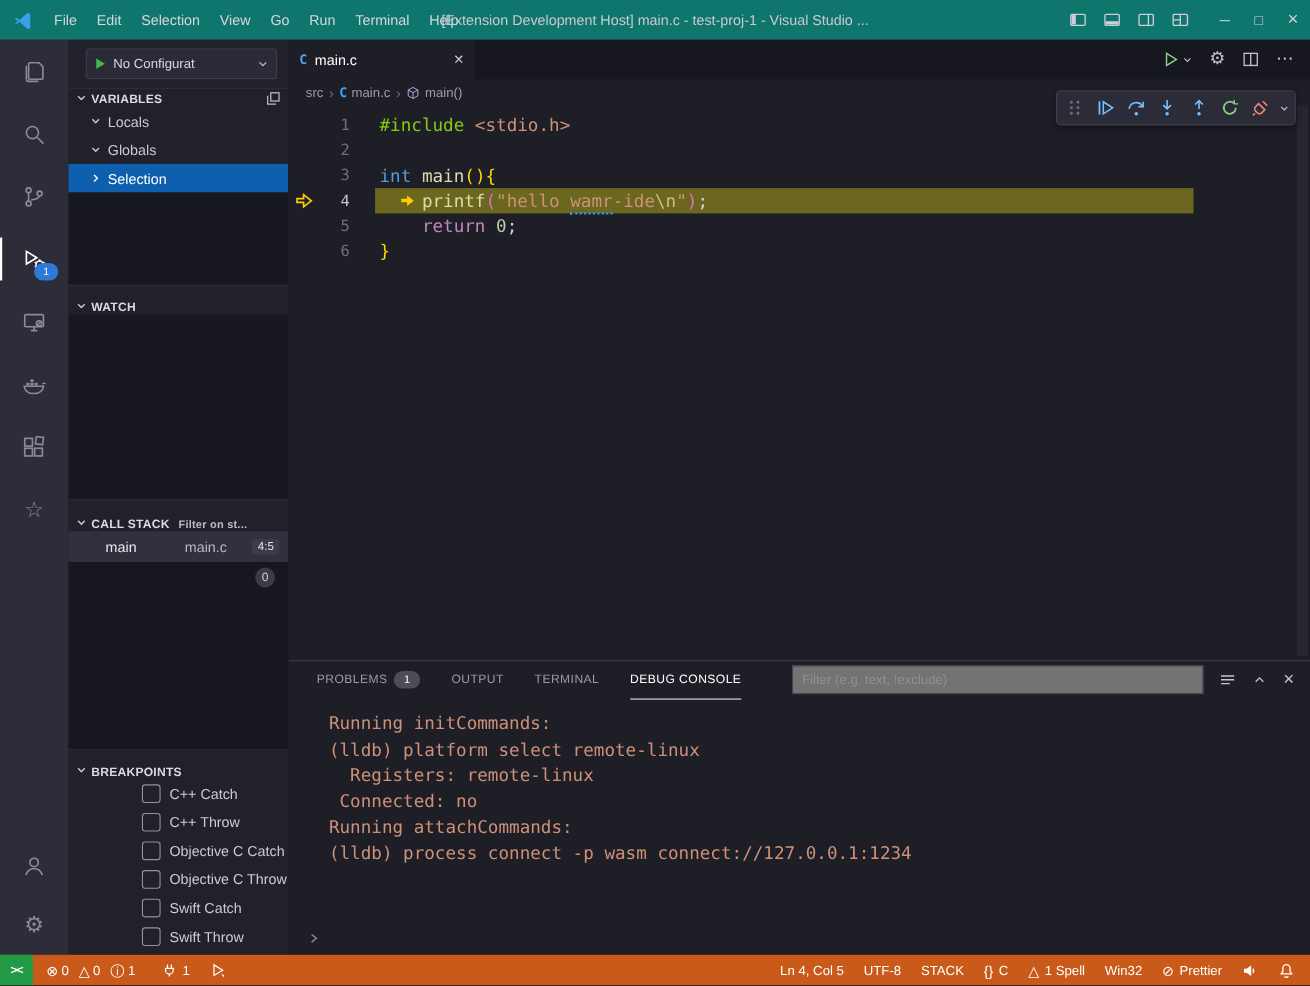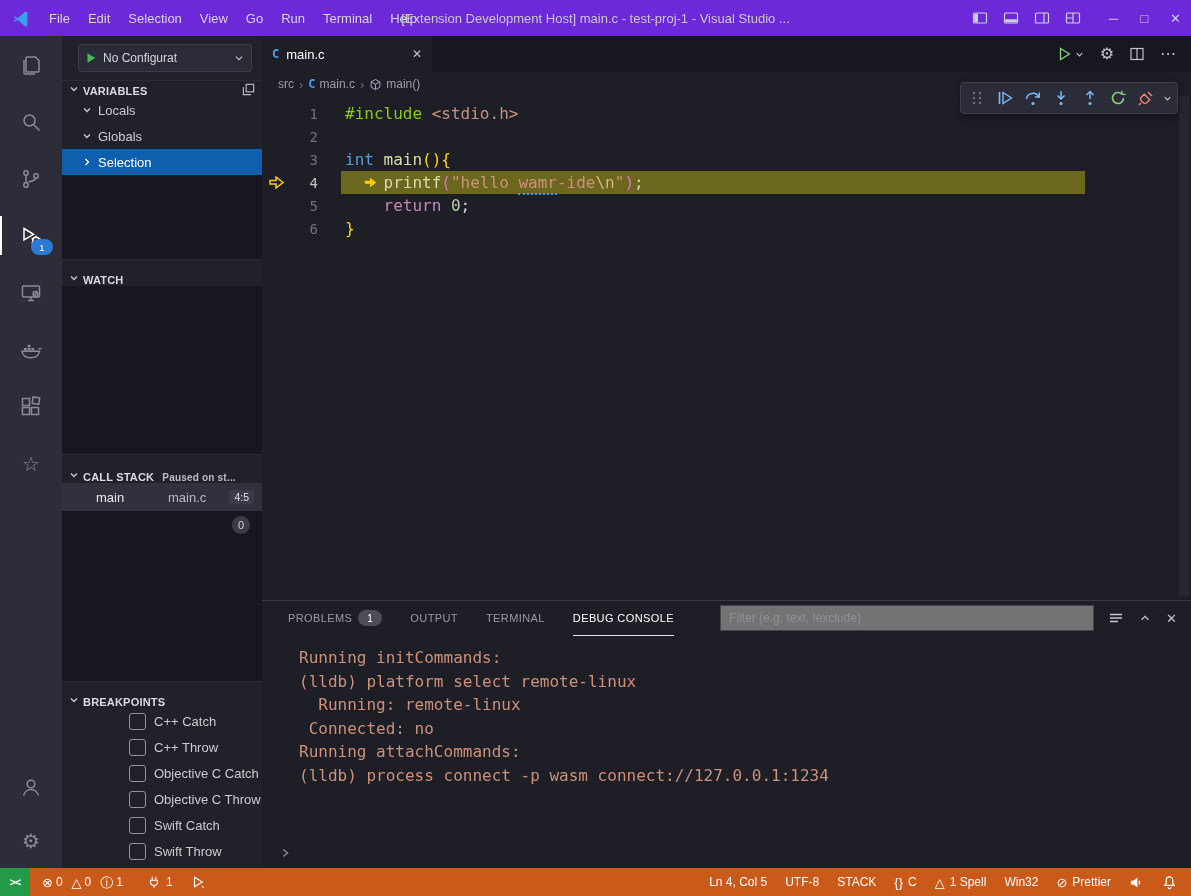--- a/index.html
+++ b/index.html
@@ -1,20 +1,20 @@
 <!DOCTYPE html>
 <html><head>
 <meta charset="utf-8">
 <style>
   html,body{margin:0;padding:0;}
   body{width:1191px;height:896px;overflow:hidden;background:#1e1e27;font-family:"Liberation Sans","DejaVu Sans",sans-serif;}
   .app{position:relative;width:1191px;height:896px;overflow:hidden;background:#1e1e27;color:#ccc;}
   svg{display:block;}
   
-  .titlebar{position:absolute;top:0;left:0;right:0;height:36px;background:#6d28d9;display:flex;align-items:center;z-index:40;}
+  .titlebar{position:absolute;top:0;left:0;right:0;height:36px;background:#0f766e;display:flex;align-items:center;z-index:40;}
   .logo{width:40px;display:flex;justify-content:center;flex:none;}
   .menubar{display:flex;height:100%;}
   .menu-item{padding:0 9px;display:flex;align-items:center;font-size:13px;color:#d6d6dd;cursor:default;white-space:nowrap;}
   .window-title{position:absolute;left:50%;transform:translateX(-50%);font-size:13px;color:#c9c9d1;white-space:nowrap;pointer-events:none;}
   .tb-controls{margin-left:auto;display:flex;align-items:center;height:100%;}
   .tb-btn{width:31px;height:100%;display:flex;align-items:center;justify-content:center;color:#d0d0da;font-size:13px;}
   .tb-btn.gap{margin-right:10px;}
   
   .activitybar{position:absolute;top:36px;left:0;width:62px;bottom:28px;background:#2d2d39;display:flex;flex-direction:column;z-index:20;}
   .ab-item{width:62px;height:57px;display:flex;align-items:center;justify-content:center;position:relative;color:#8b8b98;}
@@ -309,21 +309,21 @@
     </div>
     <div class="pane-fill" style="height:168px"></div>
 
     <div class="pane-header" style="height:28px">
       <span>
           <svg width="16" height="16" viewBox="0 0 16 16" fill="none" stroke="#cccccc" stroke-width="1.3">
             <path d="M5 6.5l3 3 3-3"></path>
           </svg>
         </span>
       <span>CALL STACK</span>
-      <span class="pane-note">Paused on st...</span>
+      <span class="pane-note">Filter on st...</span>
     </div>
     <div class="cs-frame">
       <span class="cs-name">main</span>
       <span class="cs-file">main.c</span>
       <span class="cs-pos">4:5</span>
     </div>
     <div class="cs-badge-row">
       <span class="cs-zero">0</span>
     </div>
     <div class="pane-fill" style="height:142px"></div>
@@ -550,21 +550,21 @@
             <svg width="14" height="14" viewBox="0 0 16 16" fill="none" stroke="#c5c5cc" stroke-width="1.4">
               <path d="M4 10l4-4 4 4"></path>
             </svg>
           </span>
         <span style="font-size:13px;">✕</span>
       </div>
     </div>
     <div class="console">
         <div class="console-line">Running initCommands:</div>
         <div class="console-line">(lldb) platform select remote-linux</div>
-        <div class="console-line">  Running: remote-linux</div>
+        <div class="console-line">  Registers: remote-linux</div>
         <div class="console-line"> Connected: no</div>
         <div class="console-line">Running attachCommands:</div>
         <div class="console-line">(lldb) process connect -p wasm connect://127.0.0.1:1234</div>
       </div>
     <div class="console-prompt">
         <svg width="14" height="14" viewBox="0 0 16 16" fill="none" stroke="#8a8a95" stroke-width="1.5">
           <path d="M6 4l5 4-5 4"></path>
         </svg>
       </div>
   </div>

